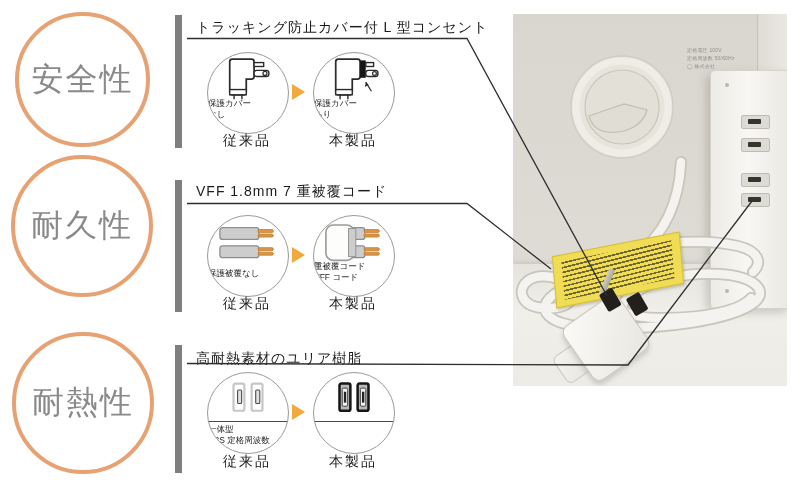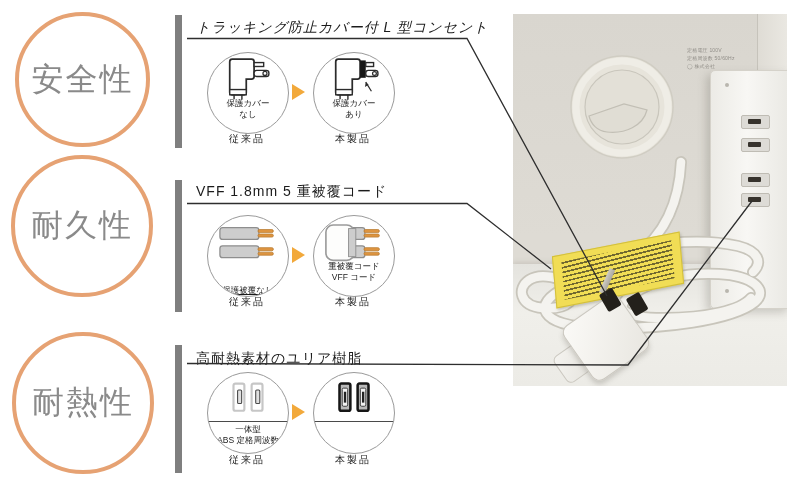--- a/index.html
+++ b/index.html
@@ -22,45 +22,45 @@
   #badge3{left:12px;top:332px;width:134px;height:134px;}
   
   .vbar{position:absolute;left:175px;width:7px;background:#7F7F7F;}
   #bar1{top:15px;height:133px;}
   #bar2{top:180px;height:132px;}
   #bar3{top:345px;height:128px;}
   .sec-title{
     position:absolute;left:196px;font-size:14px;letter-spacing:1px;
     color:#1b1b1b;font-weight:500;white-space:nowrap;
   }
-  #title1{top:19px;font-style:italic;}
+  #title1{top:19px;}
   #title2{top:183px;}
   #title3{top:350px;}
   
   .icon-circle{
     position:absolute;width:80px;height:80px;border-radius:50%;
     border:1.5px solid #9A9A9A;background:#fff;overflow:hidden;
   }
   .icon-circle svg{display:block;margin:0 auto;}
   .cap{
-    position:absolute;left:0;right:0;text-align:center;
+    position:absolute;left:0;right:0;
     font-size:8.5px;line-height:1.3;color:#1a1a1a;white-space:pre-line;
   }
   .cap2{top:45px;}
-  .cap1{top:69px;text-decoration:underline;}
+  .cap1{top:52px;}
   .cap3{top:51px;}
   .sep-line{position:absolute;left:-4px;right:-4px;top:48px;border-top:1.5px solid #4a4a4a;}
   .tri{
     position:absolute;width:0;height:0;
     border-top:8px solid transparent;border-bottom:8px solid transparent;
     border-left:13px solid #F2A93B;
   }
   .prod-label{
     position:absolute;width:90px;text-align:center;
-    font-size:10px;letter-spacing:2px;color:#1a1a1a;
+    font-size:14px;letter-spacing:2px;color:#1a1a1a;
   }
   
   #photo{
     position:absolute;left:513px;top:14px;width:274px;height:372px;
     background:linear-gradient(180deg,#D9D6CF 0%,#DEDBD4 60%);
     overflow:hidden;
   }
   .side-panel{
     position:absolute;left:244px;top:0;width:30px;height:100%;
     background:linear-gradient(90deg,#DFDCD5,#EAE8E2);
@@ -133,21 +133,21 @@
     <span>耐久性</span>
   </div>
 <div class="badge" id="badge3">
     <span>耐熱性</span>
   </div>
 
 <div class="vbar" id="bar1"></div>
 <div class="vbar" id="bar2"></div>
 <div class="vbar" id="bar3"></div>
 <div class="sec-title" id="title1">トラッキング防止カバー付 L 型コンセント</div>
-<div class="sec-title" id="title2">VFF 1.8mm 5 重被覆コード</div>
+<div class="sec-title" id="title2">VFF 1.8mm 7 重被覆コード</div>
 <div class="sec-title" id="title3">高耐熱素材のユリア樹脂</div>
 
 <div class="icon-circle" style="left:207px;top:52px;">
   <svg width="56" height="47" viewBox="0 0 64 54">
     <path d="M11,10 Q11,7 14,7 L36,7 Q39,7 39,10 L39,27 Q39,30 36,30 L30,30 L30,45 Q30,48 27,48 L14,48 Q11,48 11,45 Z" fill="#fff" stroke="#2b2b2b" stroke-width="2"></path>
     <rect x="39" y="11" width="11" height="4.5" fill="#fff" stroke="#2b2b2b" stroke-width="1.6"></rect>
     <rect x="39" y="20" width="17" height="7" rx="3" fill="#fff" stroke="#2b2b2b" stroke-width="1.6"></rect>
     <circle cx="51.5" cy="23.5" r="2.3" fill="#fff" stroke="#2b2b2b" stroke-width="1.4"></circle>
     <rect x="11" y="42" width="19" height="6" fill="#fff" stroke="#2b2b2b" stroke-width="1.6"></rect>
     <line x1="16" y1="48" x2="16" y2="53" stroke="#2b2b2b" stroke-width="1.6"></line>

